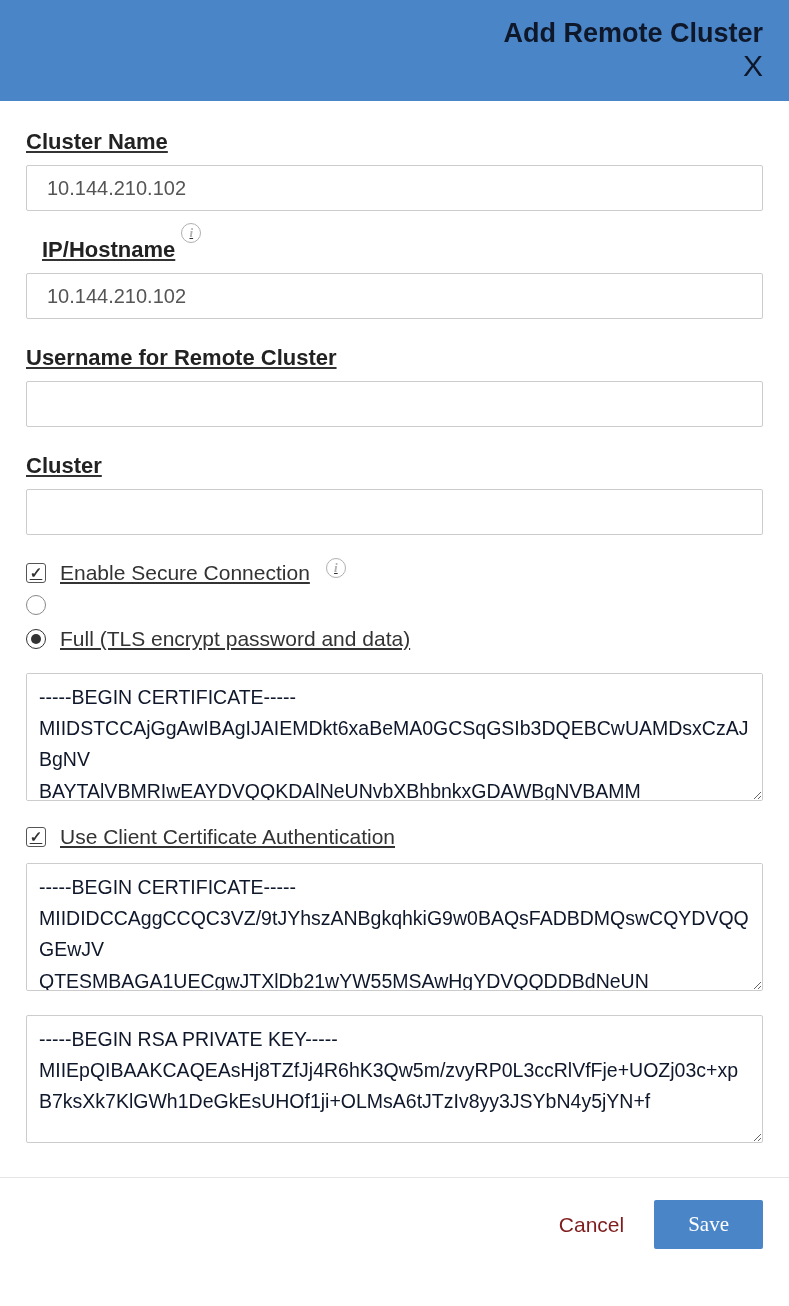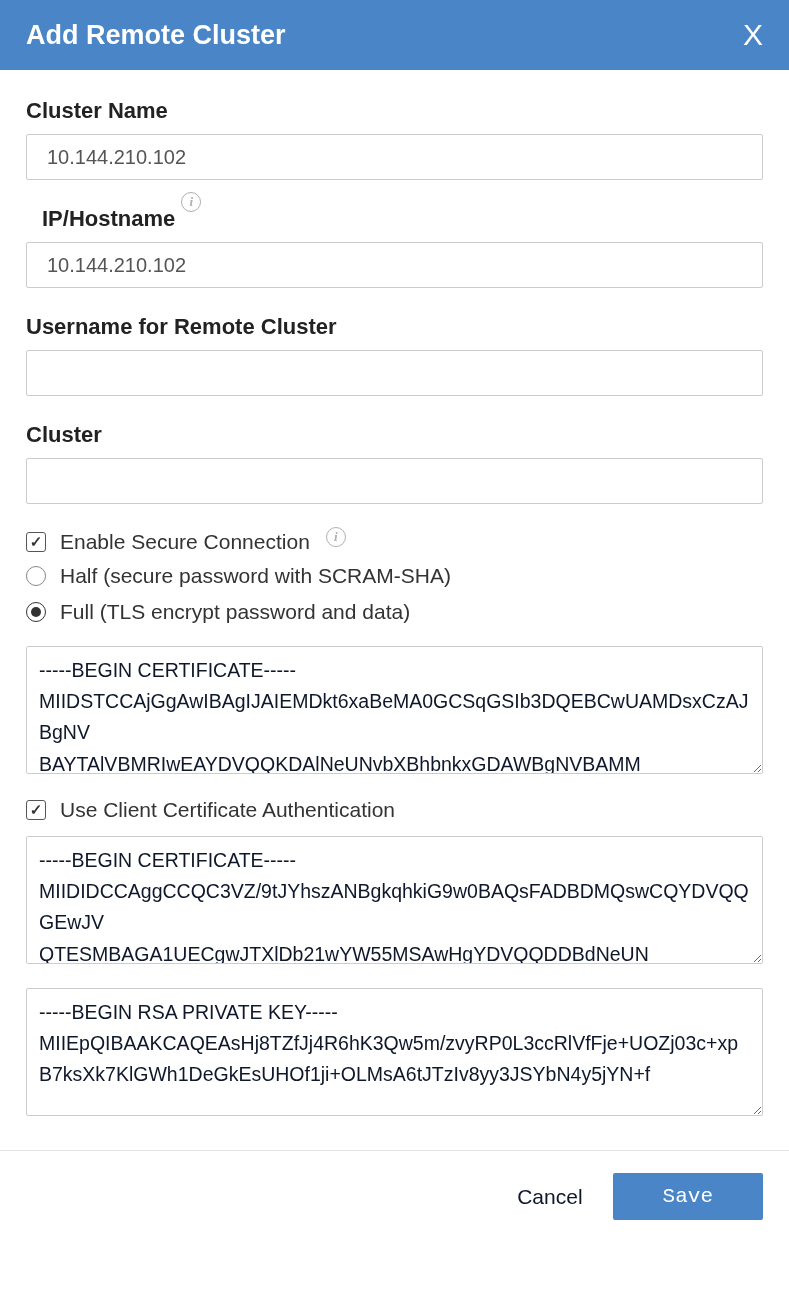--- a/index.html
+++ b/index.html
@@ -4,38 +4,40 @@
 <style>
   * { box-sizing: border-box; margin: 0; padding: 0; }
   body {
     font-family: "Helvetica Neue", Helvetica, Arial, sans-serif;
     background: #fff;
     color: #333;
     width: 789px;
   }
   .modal-header {
     background: #4a86c7;
-    color: #ffffff;
-    display: flex;
-    align-items: center;
+    color: #0f172a;
+    display: flex;
+    align-items: flex-end;
     justify-content: space-between;
     padding: 18px 26px;
+    flex-direction: column;
   }
   .modal-title {
     font-size: 27px;
     font-weight: 600;
   }
   .close-x {
     font-size: 30px;
     font-weight: 400;
     cursor: pointer;
     font-family: Arial, sans-serif;
   }
   .modal-body {
     padding: 28px 26px 20px 26px;
+    text-decoration: underline;
   }
   .form-group {
     margin-bottom: 26px;
   }
   .form-label {
     display: block;
     font-size: 22px;
     font-weight: 700;
     color: #222;
     margin-bottom: 10px;
@@ -149,34 +151,34 @@
     padding: 22px 26px;
     display: flex;
     justify-content: flex-end;
     align-items: center;
     gap: 30px;
     margin-top: 10px;
   }
   .btn-cancel {
     background: none;
     border: none;
-    color: #0f172a;
+    color: #7f1d1d;
     font-size: 21px;
     cursor: pointer;
     font-family: inherit;
   }
   .btn-save {
     background: #4a86c7;
     border: none;
     color: #fff;
     font-size: 21px;
-    padding: 12px 50px;
+    padding: 12px 34px;
     border-radius: 2px;
     cursor: pointer;
-    font-family: Liberation Mono, monospace;
+    font-family: Liberation Serif, serif;
   }
   .sec-row { margin-bottom: 8px; }
   .sec-row .info-icon { margin-top: -10px; }
 </style>
 </head>
 <body>
 
 <div class="modal-header">
   <div class="modal-title">Add Remote Cluster</div>
   <div class="close-x">X</div>
@@ -209,21 +211,20 @@
 
   <div class="check-row sec-row">
     <span class="cb checked"></span>
     <span>Enable Secure Connection</span>
     <span class="info-icon">i</span>
   </div>
 
   <div class="radio-group">
     <div class="radio-row">
       <span class="rb"></span>
-      <span>Half (secure password with SCRAM-SHA)</span>
     </div>
     <div class="radio-row">
       <span class="rb checked"></span>
       <span>Full (TLS encrypt password and data)</span>
     </div>
   </div>
 
   <textarea class="cert-textarea" style="">-----BEGIN CERTIFICATE-----
 MIIDSTCCAjGgAwIBAgIJAIEMDkt6xaBeMA0GCSqGSIb3DQEBCwUAMDsxCzAJBgNV
 BAYTAlVBMRIwEAYDVQQKDAlNeUNvbXBhbnkxGDAWBgNVBAMM</textarea>

